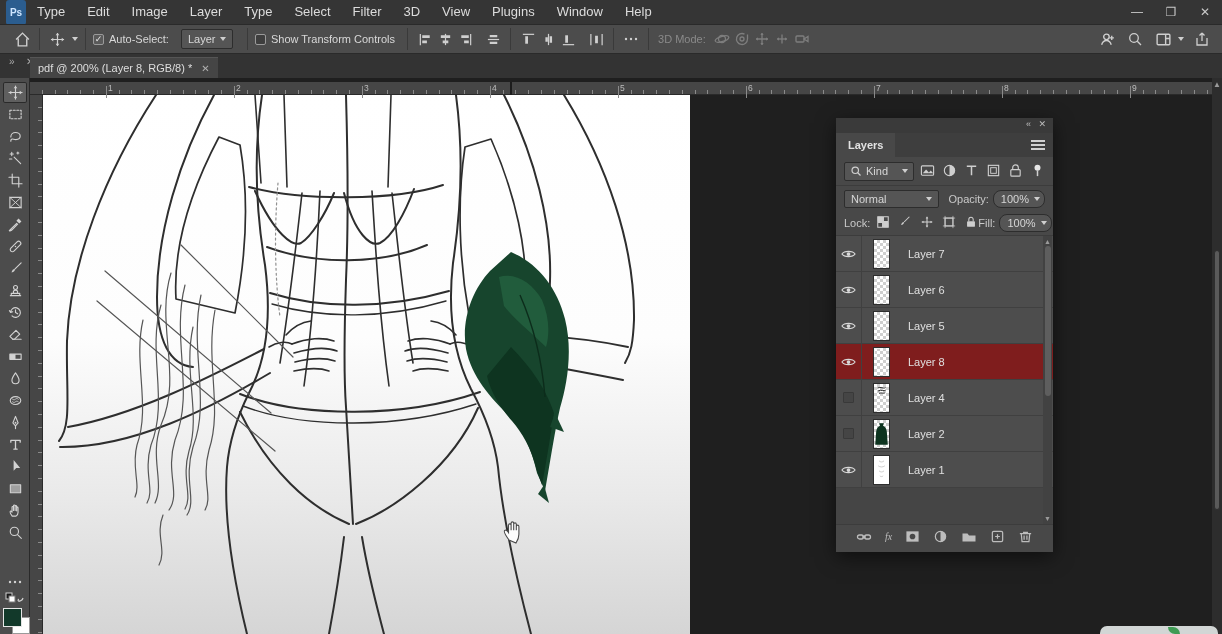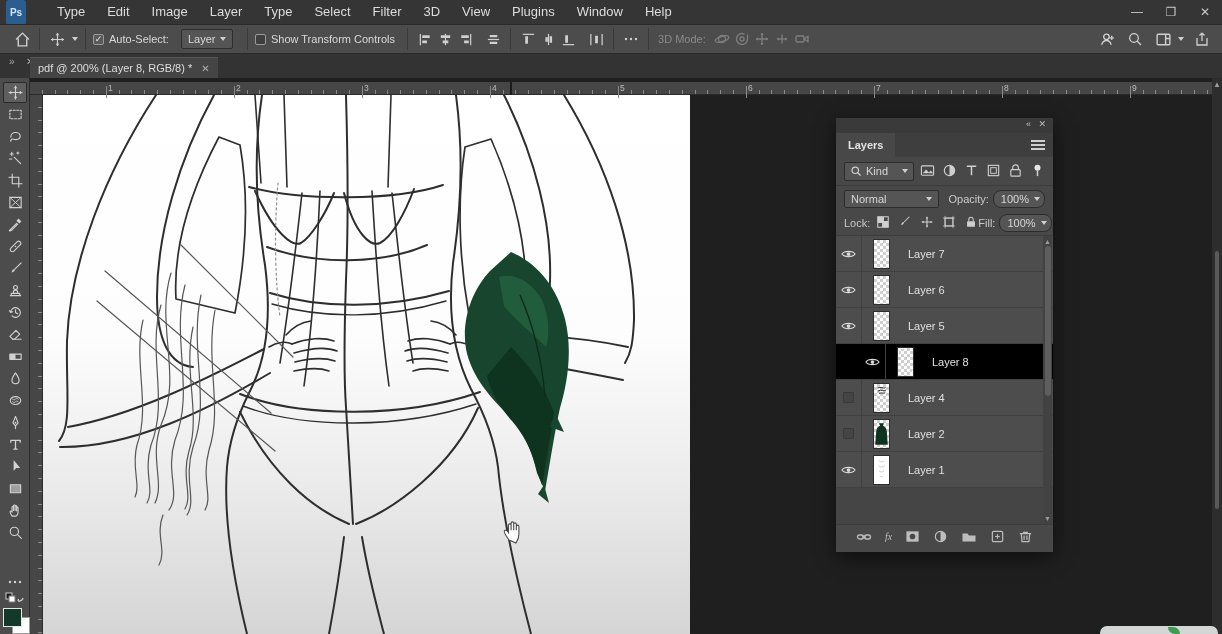--- a/index.html
+++ b/index.html
@@ -2,21 +2,21 @@
 <html style="--drape-green: #17452d; --drape-green-dark: #0e3420; --drape-green-light: #215c3c; --fg-color: #12392a; --bg-color: #ffffff; --logo-blue: #2b5d8f;"><head>
 <meta charset="utf-8">
 <style>
   * { margin:0; padding:0; box-sizing:border-box; }
   html,body { width:1222px; height:634px; overflow:hidden; background:#1f1f1f;
     font-family:"Liberation Sans", sans-serif; -webkit-font-smoothing:antialiased; }
 
   
   .menubar { position:absolute; left:0; top:0; width:1222px; height:24px; background:#353535;
     display:flex; align-items:center; color:#dcdcdc; font-size:13px; z-index:30; }
-  .ps-logo { width:20px; height:25px; margin:0 20px 0 6px; border-radius:3px; background:var(--logo-blue,#2b5d8f);
+  .ps-logo { width:20px; height:25px; margin:0 0 0 6px; border-radius:3px; background:var(--logo-blue,#2b5d8f);
     color:#cfe6ff; font-size:10px; font-weight:bold; display:flex; align-items:center; justify-content:center; }
   .menu-item { padding:0 11px; height:24px; line-height:24px; cursor:default; }
   .win-controls { position:absolute; right:0; top:0; height:24px; display:flex; }
   .win-btn { width:34px; height:24px; display:flex; align-items:center; justify-content:center; color:#c9c9c9; font-size:12px; }
 
   
   .optionsbar { position:absolute; left:0; top:24px; width:1222px; height:30px; background:#4c4c4c;
     border-top:1px solid #2a2a2a; border-bottom:1px solid #2a2a2a; display:flex; align-items:center;
     color:#d8d8d8; font-size:11px; z-index:30; }
   .ob-sep { width:1px; height:22px; background:#3a3a3a; margin:0 7px; flex:none; }
@@ -96,21 +96,21 @@
   .blend-box .caret { margin-left:auto; }
   .val-box { height:18px; background:#555; border:1px solid #2d2d2d; border-radius:8px; display:inline-flex;
     align-items:center; padding:0 4px 0 7px; margin-left:4px; }
   .lp-lock { height:25px; border-bottom:1px solid #3c3c3c; }
   .lock-icons { display:flex; gap:8px; margin-left:6px; align-items:center; }
   .lock-icons svg { stroke:#cfcfcf; fill:none; stroke-width:1.2; }
   .lp-label { color:#c9c9c9; }
 
   .lp-list { position:relative; height:288px; overflow:hidden; background:#454545; }
   .layer-row { position:relative; height:36px; display:flex; align-items:center; background:#4d4d4d; border-bottom:1px solid #404040; }
-  .layer-row.selected { background:#000000;padding-left:24px; }
+  .layer-row.selected { background:#7f1d1d; }
   .eye-cell { width:26px; height:36px; border-right:1px solid #404040; display:flex; align-items:center; justify-content:center; flex:none; }
   .hidden-box { width:11px; height:11px; background:#454545; border:1px solid #393939; border-radius:1px; }
   .thumb-wrap { position:relative; width:26px; margin-left:6px; display:flex; justify-content:center; flex:none; }
   .thumb { position:relative; width:17px; height:30px; border:1px solid #2e2e2e; overflow:hidden; background:#fff; }
   .thumb-checker, .thumb-checker-sketch, .thumb-green-dress {
     background-color:#fff;
     background-image:linear-gradient(45deg,#cfcfcf 25%,transparent 25%,transparent 75%,#cfcfcf 75%),
                      linear-gradient(45deg,#cfcfcf 25%,transparent 25%,transparent 75%,#cfcfcf 75%);
     background-size:6px 6px; background-position:0 0,3px 3px; }
   .thumb svg { position:absolute; left:0; top:0; width:100%; height:100%; }

